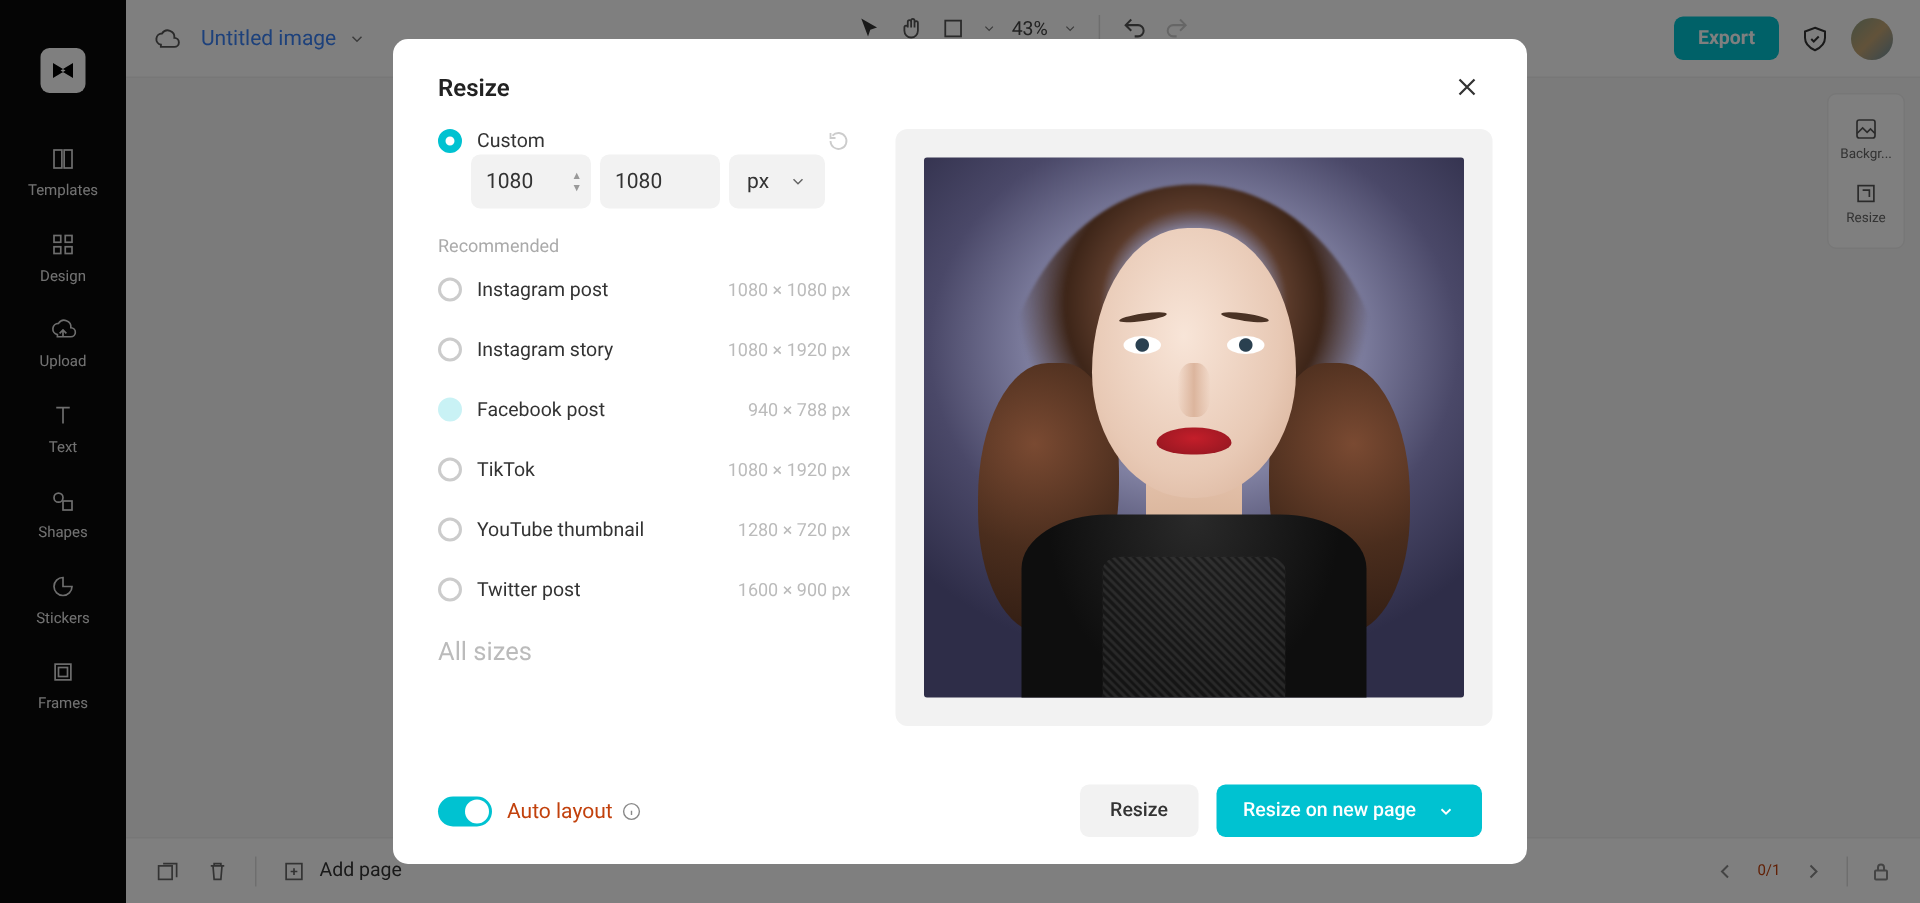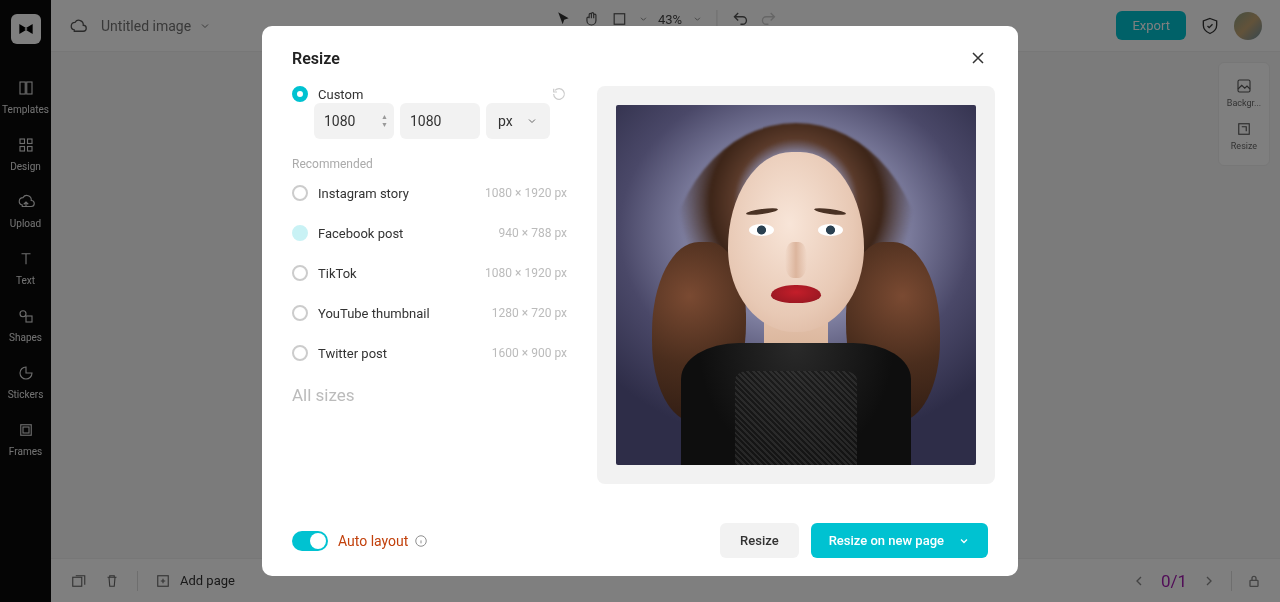--- a/index.html
+++ b/index.html
@@ -1,40 +1,40 @@
 <!DOCTYPE html>
 <html><head>
 <meta charset="utf-8">
 <style>
 *{box-sizing:border-box;margin:0;padding:0;font-family:-apple-system,BlinkMacSystemFont,"Segoe UI",Roboto,sans-serif}
 body{width:1280px;height:602px;overflow:hidden;background:#fff;position:relative}
 .app{display:flex;height:602px}
-.sidebar{width:51px;background:#0a0a0a;display:flex;flex-direction:column;align-items:center;padding-top:14px;flex-shrink:0}
+.sidebar{width:84px;background:#0a0a0a;display:flex;flex-direction:column;align-items:center;padding-top:32px;flex-shrink:0}
 .logo{width:30px;height:30px;background:#fff;border-radius:6px;display:flex;align-items:center;justify-content:center;margin-bottom:24px}
 .logo svg{width:20px;height:20px}
 .side-item{display:flex;flex-direction:column;align-items:center;color:#e5e5e5;font-size:10px;padding:10px 0;cursor:pointer;width:100%}
 .side-item .ico{width:20px;height:20px;margin-bottom:6px;display:flex;align-items:center;justify-content:center}
 .side-item svg{width:18px;height:18px;stroke:#ddd;fill:none;stroke-width:1.5}
 .main{flex:1;display:flex;flex-direction:column;position:relative}
 .topbar{height:52px;display:flex;align-items:center;padding:0 18px;gap:14px;border-bottom:1px solid #eee}
 .cloud-ico{width:18px;height:18px}
-.title{font-size:14px;color:#737373;display:flex;align-items:center;gap:8px}
+.title{font-size:14px;color:#3b82f6;display:flex;align-items:center;gap:8px}
 .tb-center{position:absolute;left:50%;transform:translateX(-50%);top:10px;display:flex;align-items:center;gap:10px;font-size:13px;color:#444}
 .tb-center .ico{width:18px;height:18px}
 .tb-right{margin-left:auto;display:flex;align-items:center;gap:14px}
-.export-btn{background:#00c2d1;color:#fff;border:none;padding:7px 16px;border-radius:6px;font-size:13px;font-weight:400;cursor:pointer}
+.export-btn{background:#00c2d1;color:#fff;border:none;padding:7px 16px;border-radius:6px;font-size:13px;font-weight:700;cursor:pointer}
 .avatar{width:28px;height:28px;border-radius:50%;background:linear-gradient(135deg,#8b9d83,#c4a574,#6b8e9f)}
 .canvas{flex:1;background:#f7f7f7;position:relative}
 .right-rail{position:absolute;right:10px;top:10px;width:52px;background:#fff;border-radius:6px;border:1px solid #eee;display:flex;flex-direction:column;align-items:center;padding:8px 0}
 .right-rail .r-item{display:flex;flex-direction:column;align-items:center;font-size:9px;color:#666;padding:6px 0;cursor:pointer}
 .right-rail .r-item svg{width:18px;height:18px;margin-bottom:3px;stroke:#555;fill:none;stroke-width:1.5}
 .bottombar{height:44px;display:flex;align-items:center;padding:0 18px;border-top:1px solid #eee;gap:16px}
 .bb-btn{background:none;border:none;display:flex;align-items:center;gap:8px;font-size:13px;color:#333;cursor:pointer}
 .bb-btn svg{width:18px;height:18px;stroke:#666;fill:none;stroke-width:1.5}
-.bb-right{margin-left:auto;display:flex;align-items:center;gap:14px;font-size:17px;color:#a21caf}
+.bb-right{margin-left:auto;display:flex;align-items:center;gap:14px;font-size:10px;color:#c2410c}
 .bb-right svg{width:16px;height:16px;stroke:#888;fill:none;stroke-width:2}
 .overlay{position:absolute;inset:0;background:rgba(0,0,0,.5);z-index:10}
 .modal{position:absolute;left:262px;top:26px;width:756px;height:550px;background:#fff;border-radius:10px;z-index:20;display:flex;flex-direction:column;padding:22px 30px 18px 30px}
 .m-header{display:flex;justify-content:space-between;align-items:center;margin-bottom:18px}
 .m-title{font-size:16px;font-weight:600;color:#222}
 .close{cursor:pointer;width:20px;height:20px}
 .m-body{display:flex;gap:30px;flex:1}
 .m-left{flex:0 0 275px;display:flex;flex-direction:column}
 .radio-row{display:flex;align-items:center;gap:10px;font-size:13px;color:#333;margin-bottom:1px;position:relative}
 .radio{width:16px;height:16px;border-radius:50%;border:2px solid #ccc;flex-shrink:0}
@@ -283,20 +283,25 @@
         <div class="unit-sel">
             <span>px</span>
             <svg width="12" height="12" viewBox="0 0 24 24" fill="none" stroke="#666" stroke-width="2">
               <path d="M6 9l6 6 6-6"></path>
             </svg>
           </div>
       </div>
       <div class="sec-label">Recommended</div>
       <div class="preset">
           <span class="radio"></span>
+          <span>Instagram post</span>
+          <span class="dims">1080 × 1080 px</span>
+        </div>
+      <div class="preset">
+          <span class="radio"></span>
           <span>Instagram story</span>
           <span class="dims">1080 × 1920 px</span>
         </div>
       <div class="preset">
           <span class="radio hover"></span>
           <span>Facebook post</span>
           <span class="dims">940 × 788 px</span>
         </div>
       <div class="preset">
           <span class="radio"></span>

